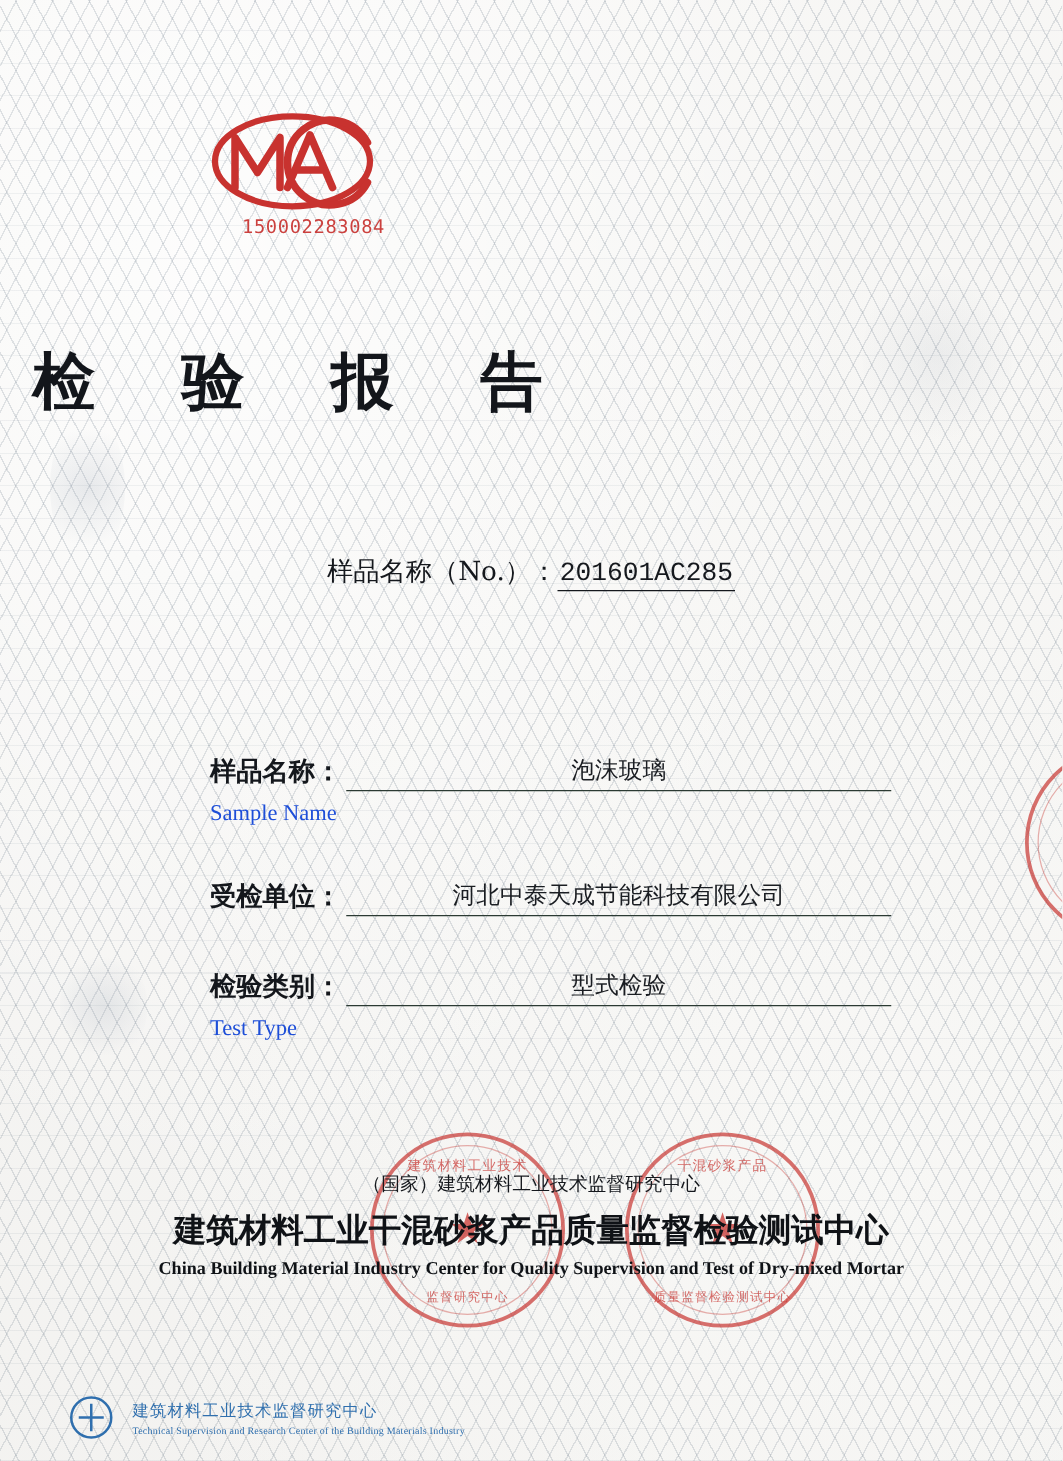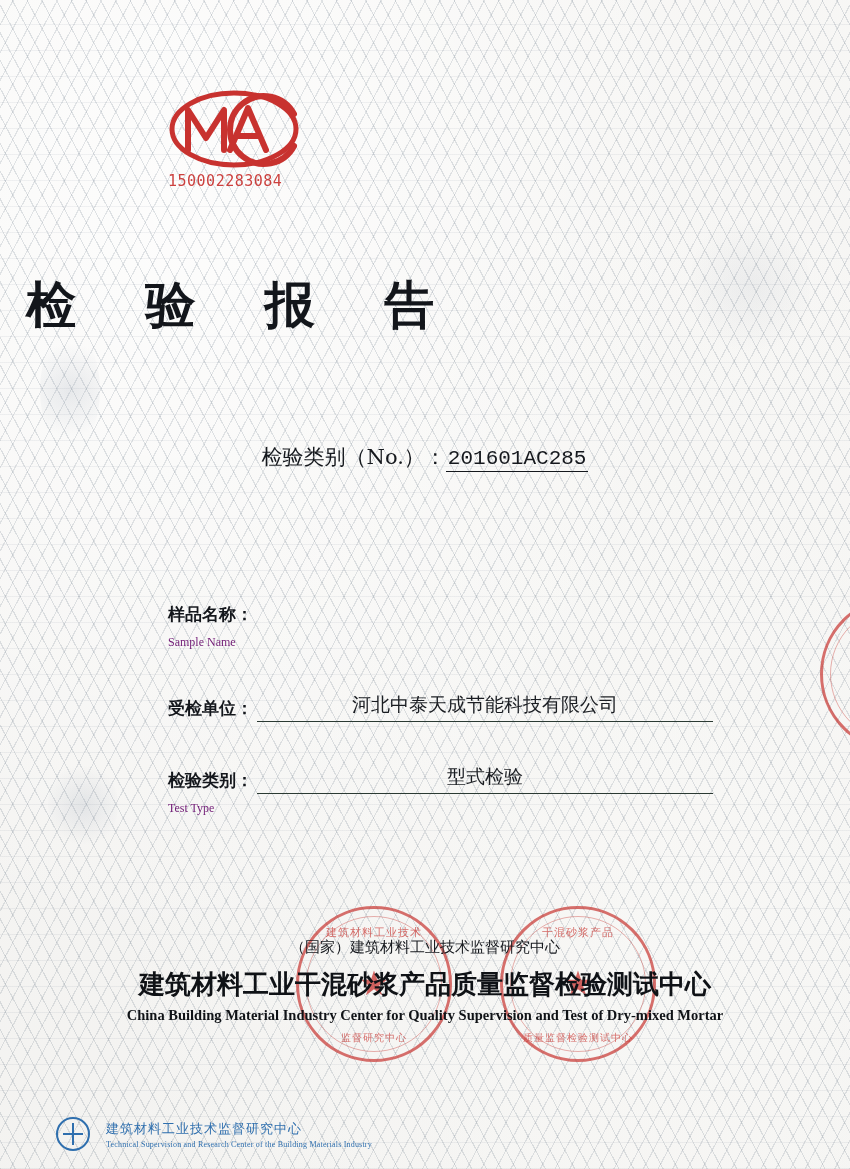--- a/index.html
+++ b/index.html
@@ -73,20 +73,21 @@
   .cma-code {
     position: absolute;
     left: 0;
     top: 84px;
     width: 140px;
     font-family: "DejaVu Sans Mono", monospace;
     font-size: 15px;
     letter-spacing: 0.5px;
     color: #c8322f;
     opacity: 0.92;
+    text-align: right;
   }
 
   
   .title-cn {
     position: absolute;
     left: 0;
     right: 0;
     top: 272px;
     font-family: "DejaVu Serif", serif;
     font-weight: bold;
@@ -147,41 +148,41 @@
     top: 603px;
     width: 545px;
   }
   .field { margin-bottom: 42px; }
   .field-row {
     display: flex;
     align-items: flex-end;
   }
   .field-label-cn {
     font-family: "DejaVu Serif", serif;
-    font-size: 17px;
+    font-size: 21px;
     font-weight: 600;
     color: #14171c;
     white-space: nowrap;
     padding-bottom: 2px;
   }
   .field-value {
     flex: 1;
     border-bottom: 1.5px solid #2b3a33;
     text-align: center;
     font-family: "DejaVu Serif", serif;
     font-size: 19px;
     color: #1a1d22;
     padding-bottom: 3px;
     margin-left: 4px;
   }
   .field-label-en {
     margin-top: 7px;
     font-family: "Liberation Serif", serif;
-    font-size: 12px;
-    color: #701a75;
+    font-size: 18px;
+    color: #1d4ed8;
   }
 
   
   .org {
     position: absolute;
     left: 0;
     right: 0;
     top: 938px;
     text-align: center;
   }
@@ -307,29 +308,30 @@
       <path d="M20 62 L20 22 L38 50 L56 22 L56 62" fill="none" stroke="#c8322f" stroke-width="6" stroke-linecap="round" stroke-linejoin="round"></path>
       <path d="M62 62 L80 20 L98 62 M69 48 L91 48" fill="none" stroke="#c8322f" stroke-width="6" stroke-linecap="round" stroke-linejoin="round"></path>
       <path d="M126 26 A34 34 0 1 0 126 58" fill="none" stroke="#c8322f" stroke-width="6" stroke-linecap="round"></path>
     </svg>
     <div class="cma-code">150002283084</div>
   </div>
 
   <div class="title-cn">检 验 报 告</div>
 
   <div class="report-no">
-    <span>检验类别（No.）：</span><span class="no-value">201601AC285</span>
+    <span>样品名称（No.）：</span><span class="no-value">201601AC285</span>
   </div>
 
 
   <div class="fields">
 
     <div class="field">
       <div class="field-row">
         <div class="field-label-cn">样品名称：</div>
+        <div class="field-value">泡沫玻璃</div>
       </div>
       <div class="field-label-en">Sample Name</div>
     </div>
 
     <div class="field">
       <div class="field-row">
         <div class="field-label-cn">受检单位：</div>
         <div class="field-value">河北中泰天成节能科技有限公司</div>
       </div>
     </div>

